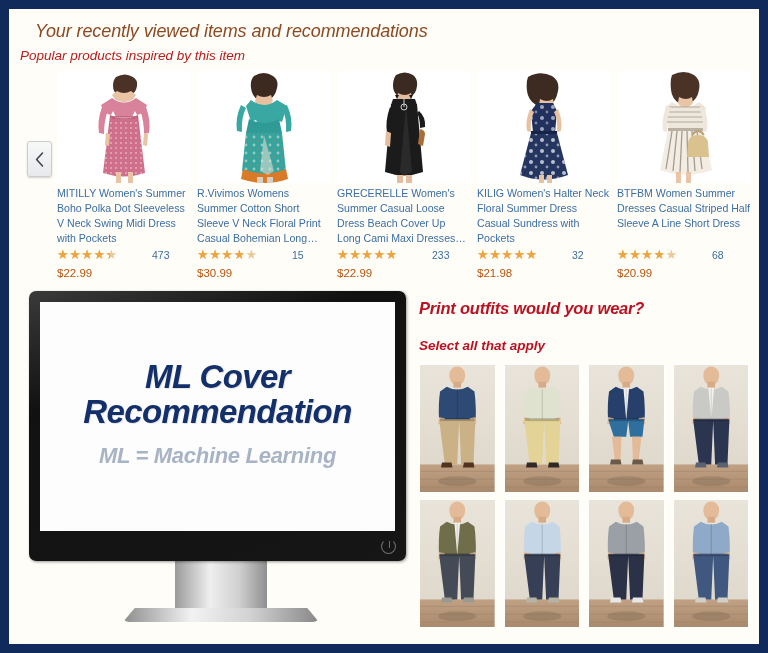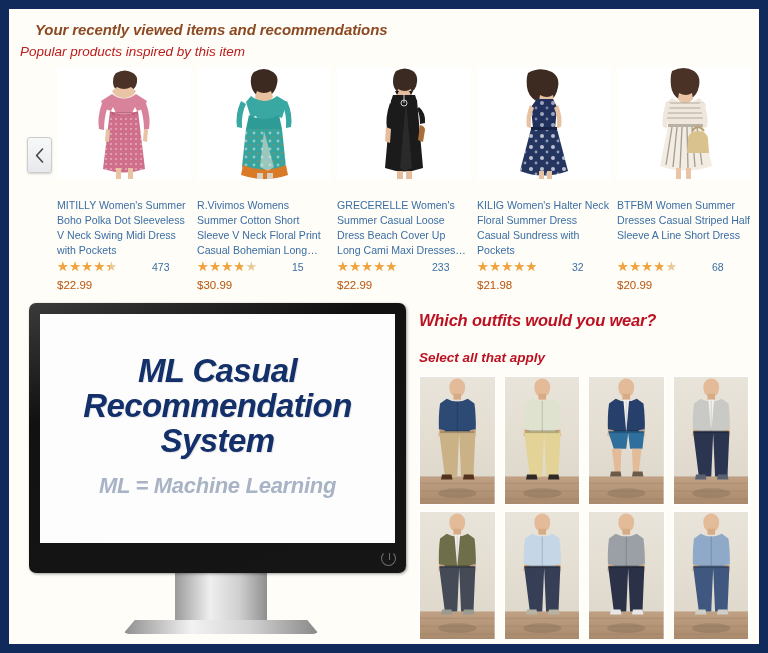--- a/index.html
+++ b/index.html
@@ -23,22 +23,22 @@
   }
 
   
   .recs {
     position: relative;
     padding: 12px 0 0 0;
     background: #fffdf7;
   }
 
   .rec-title {
-    font-size: 15px;
-    font-weight: bold;
+    font-size: 18px;
+    font-weight: normal;
     font-style: italic;
     color: #8c4a23;
     padding-left: 26px;
     letter-spacing: -0.1px;
   }
   .rec-sub {
     font-size: 13.5px;
     font-style: italic;
     color: #b91c1c;
     padding-left: 11px;
@@ -76,21 +76,21 @@
     height: 112px;
     display: flex;
     align-items: flex-end;
     justify-content: center;
     background: #ffffff;
     overflow: hidden;
   }
   .thumb svg { display:block; }
 
   .card-title {
-    margin-top: 19px;
+    margin-top: 3px;
     font-size: 10.6px;
     line-height: 1.42;
     color: #3b6ea5;
     height: 60px;
     overflow: hidden;
   }
 
   .stars-row { display: flex; align-items: center; gap: 4px; margin-top: 2px; }
   .stars { position: relative; width: 66px; height: 13px; }
   .stars .bg, .stars .fg { position: absolute; left: 0; top: 0; height: 13px; white-space: nowrap;
@@ -421,35 +421,34 @@
 
     </div>
   </section>
 
   <section class="bottom">
 
     <div class="monitor-wrap">
       <div class="monitor">
         <div class="screen">
           <div class="screen-title">
-            <div>ML Casual</div>
+            <div>ML Cover</div>
             <div>Recommendation</div>
-            <div>System</div>
           </div>
           <div class="screen-sub">ML = Machine Learning</div>
         </div>
       </div>
       <div class="stand-wrap">
         <div class="stand-neck"></div>
         <div class="stand-base"></div>
       </div>
     </div>
 
     <div class="outfits">
-      <div class="q-title">Which outfits would you wear?</div>
+      <div class="q-title">Print outfits would you wear?</div>
       <div class="q-sub">Select all that apply</div>
 
       <div class="grid">
         <div class="outfit">
   <svg viewBox="0 0 78 129" preserveAspectRatio="none" aria-label="navy-button-shirt-khaki-pants">
     <defs>
       <linearGradient id="wall0" x1="0" y1="0" x2="0" y2="1">
         <stop offset="0" stop-color="#e9e4da"></stop>
                   <stop offset="1" stop-color="#ddd6c9"></stop>
       </linearGradient>

